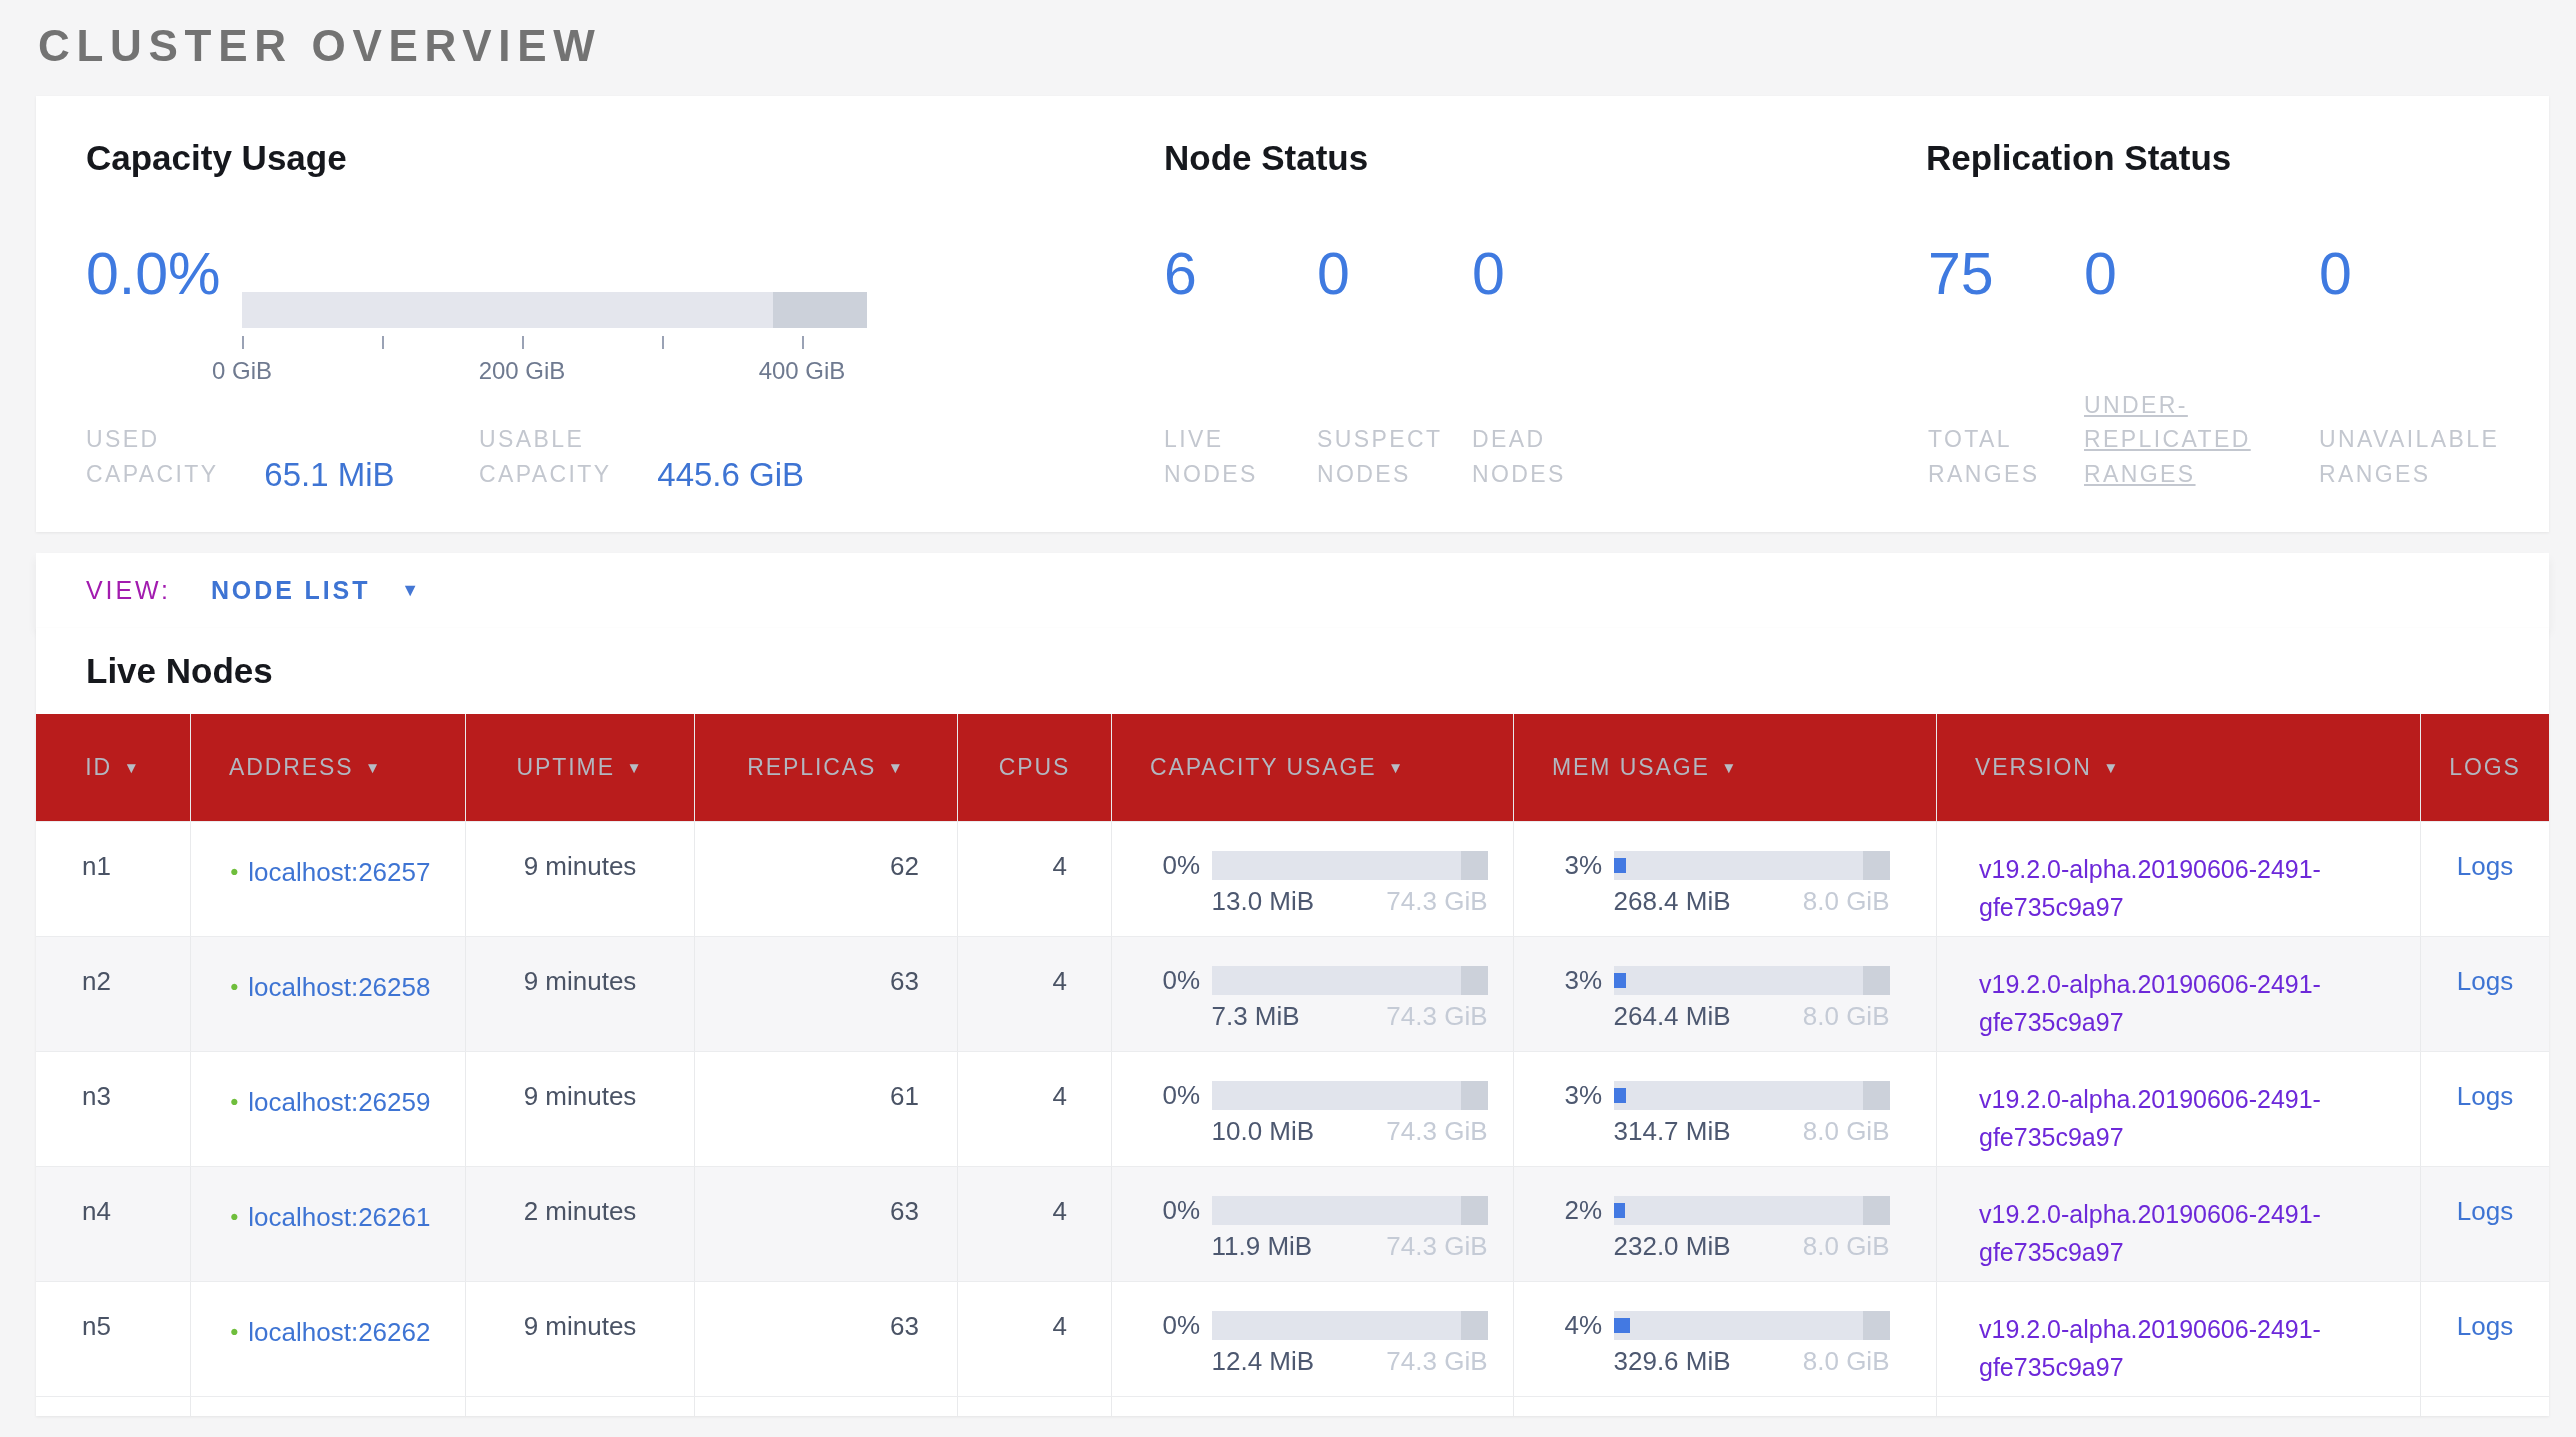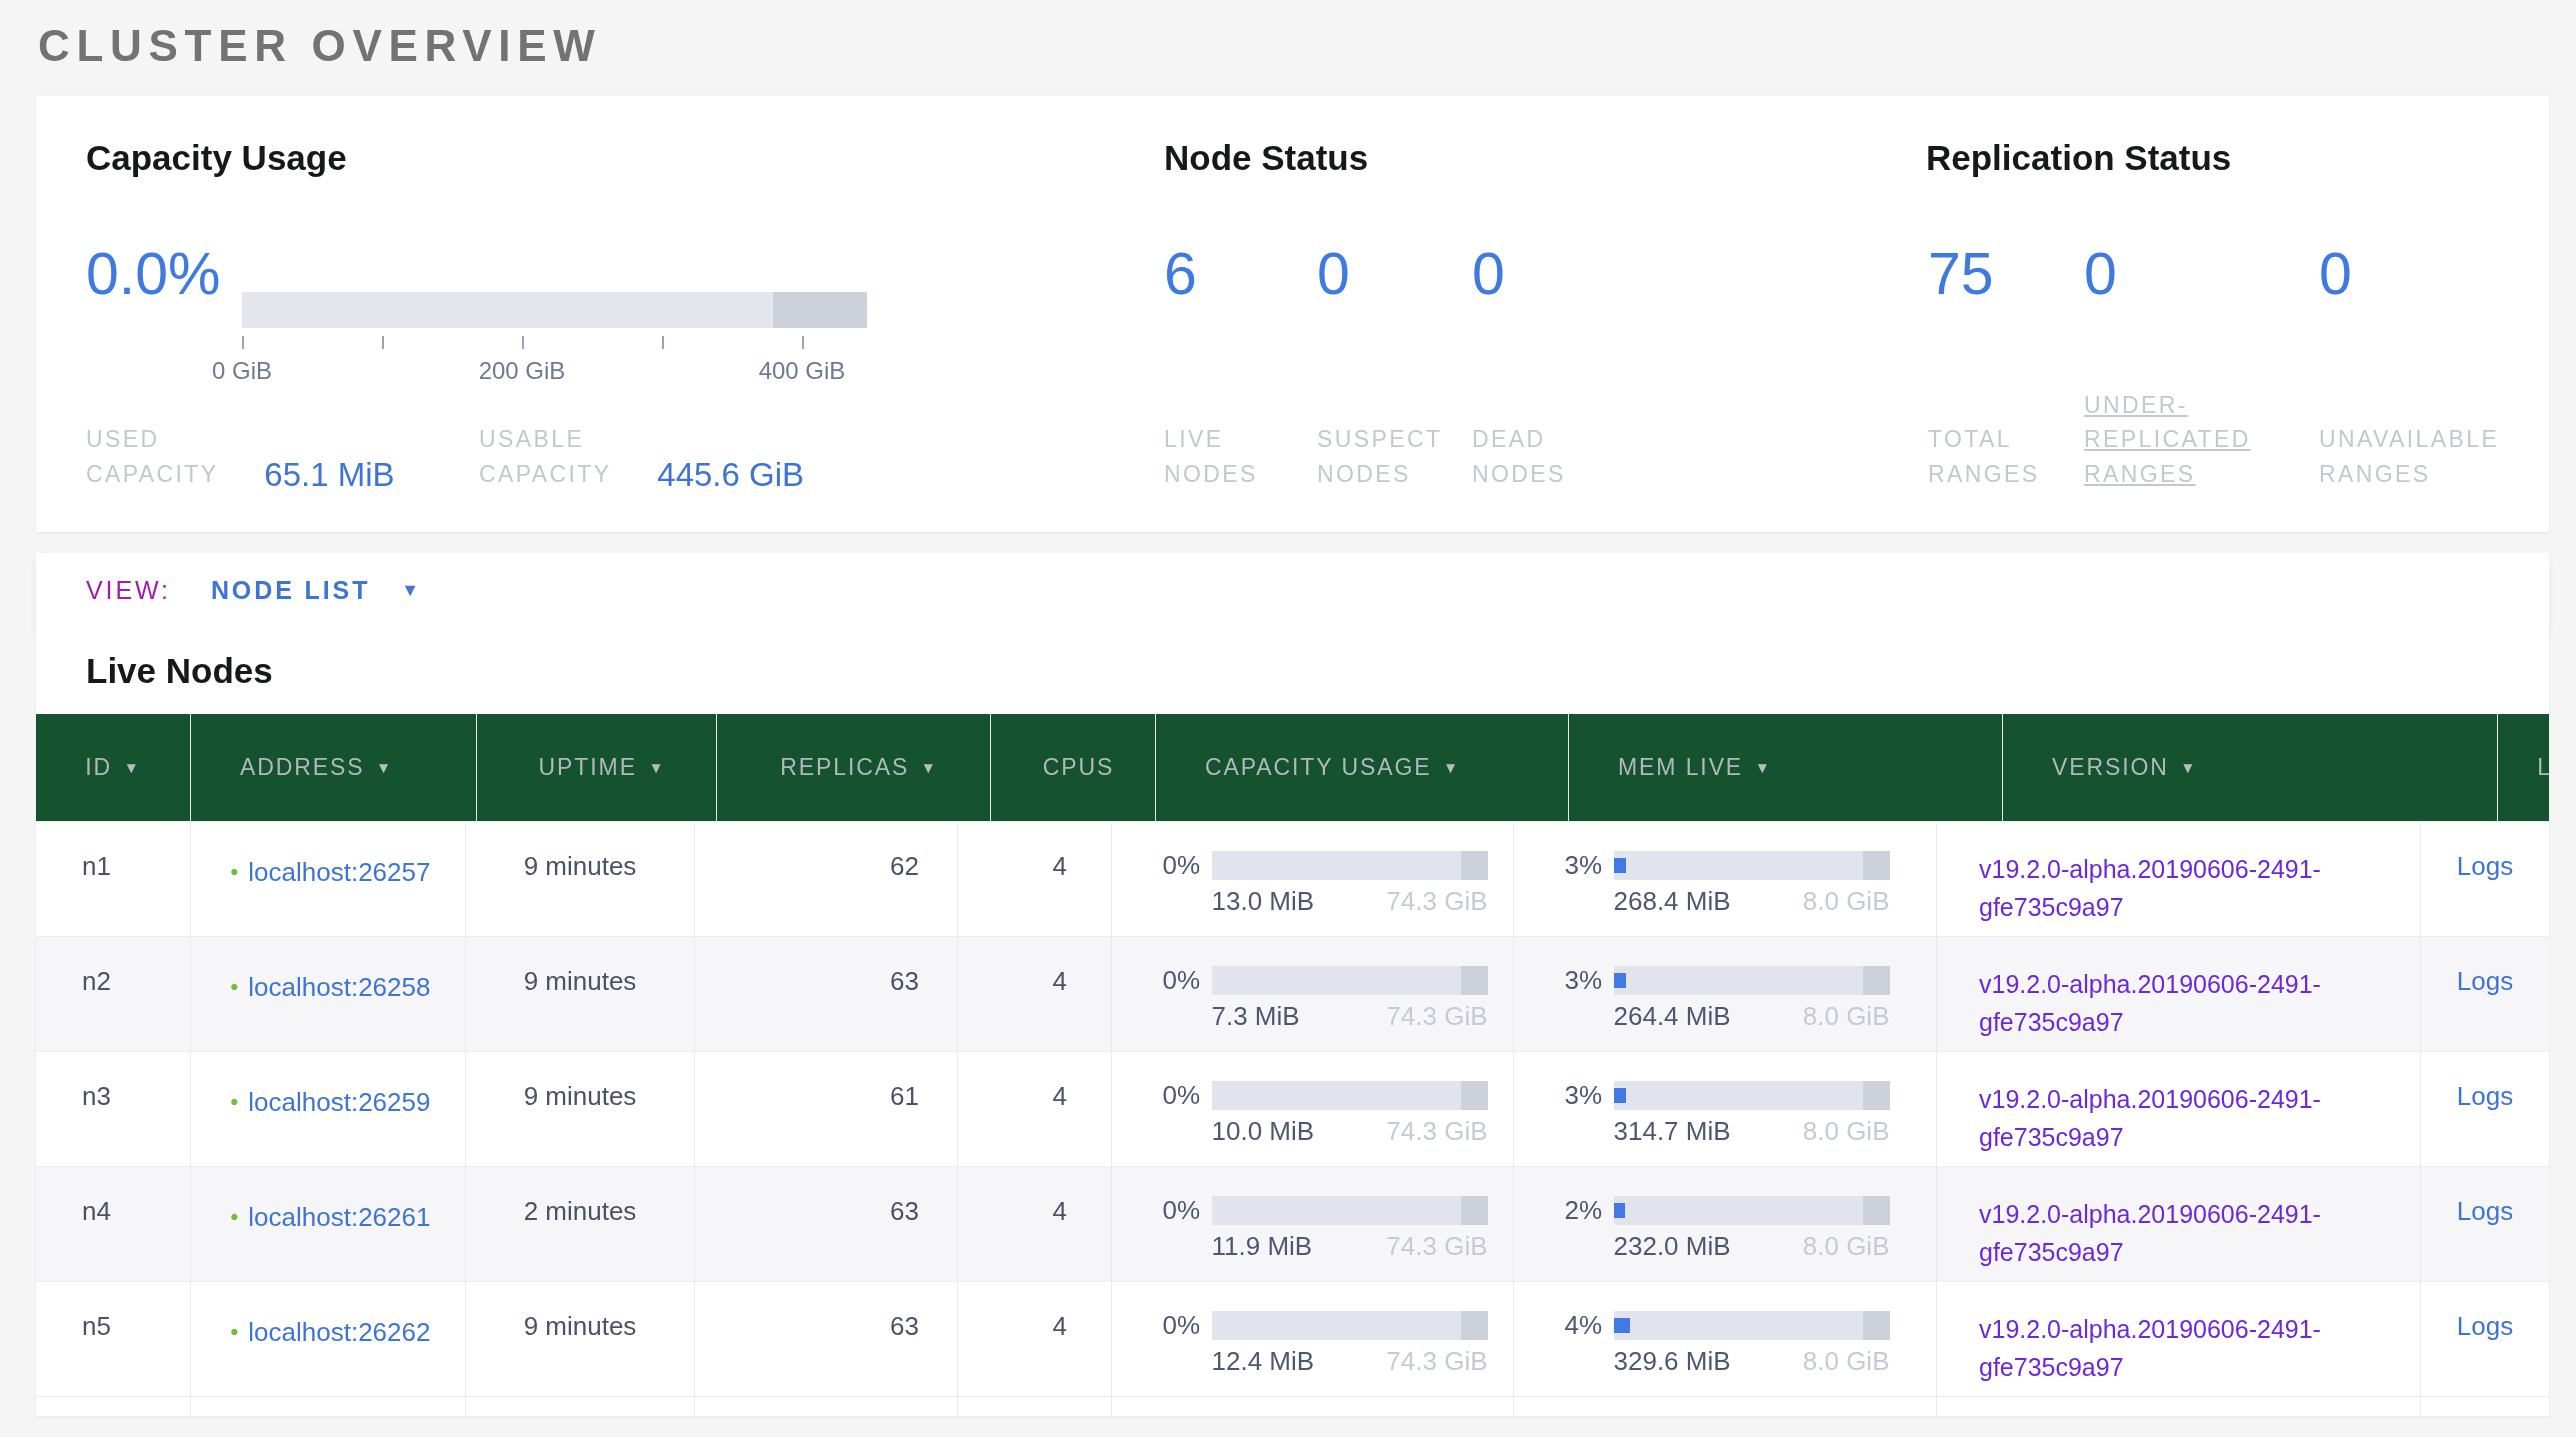--- a/index.html
+++ b/index.html
@@ -83,21 +83,21 @@
   .view-selected { font-size:25px; letter-spacing:2.9px; color:#3e74d3; font-weight:700; margin-left:40px; cursor:pointer; display:flex; align-items:center;justify-content:center; }
   .caret { font-size:18px; color:#4477d4; margin-left:31px; }
 
   
   .tbl-heading { position:absolute; left:50px; top:23px; font-size:35px; font-weight:700; color:#16181d; }
   .tbl { position:absolute; left:0; top:86px; width:2513px; }
   .trow {
     display:grid;
     grid-template-columns:155px 275px 229px 263px 154px 402px 423px 484px 128px;
   }
-  .thead { height:107px; background:#14532d;gap:11px; }
+  .thead { height:107px; background:#b91c1c; }
   .trow.data { height:115px; border-top:1px solid #ebecee; }
   .trow.data:nth-child(odd) { background:#f6f6f8; }
   .trow.data:nth-child(even) { background:#ffffff; }
   .trow.partial { height:19px; border-top:1px solid #ebecee; background:#ffffff; }
 
   .th {
     display:flex; align-items:center;
     font-size:23px; letter-spacing:1.9px; color:#b2b7c0;
     border-right:1px solid #e9eaec;
   }
@@ -237,21 +237,21 @@
         <span class="sort-arrow">▼</span>
       </div>
       <div class="th center">
         <span>CPUS</span>
       </div>
       <div class="th left">
         <span>CAPACITY USAGE</span>
         <span class="sort-arrow">▼</span>
       </div>
       <div class="th left">
-        <span>MEM LIVE</span>
+        <span>MEM USAGE</span>
         <span class="sort-arrow">▼</span>
       </div>
       <div class="th left">
         <span>VERSION</span>
         <span class="sort-arrow">▼</span>
       </div>
       <div class="th center">
         <span>LOGS</span>
       </div>
     </div>

